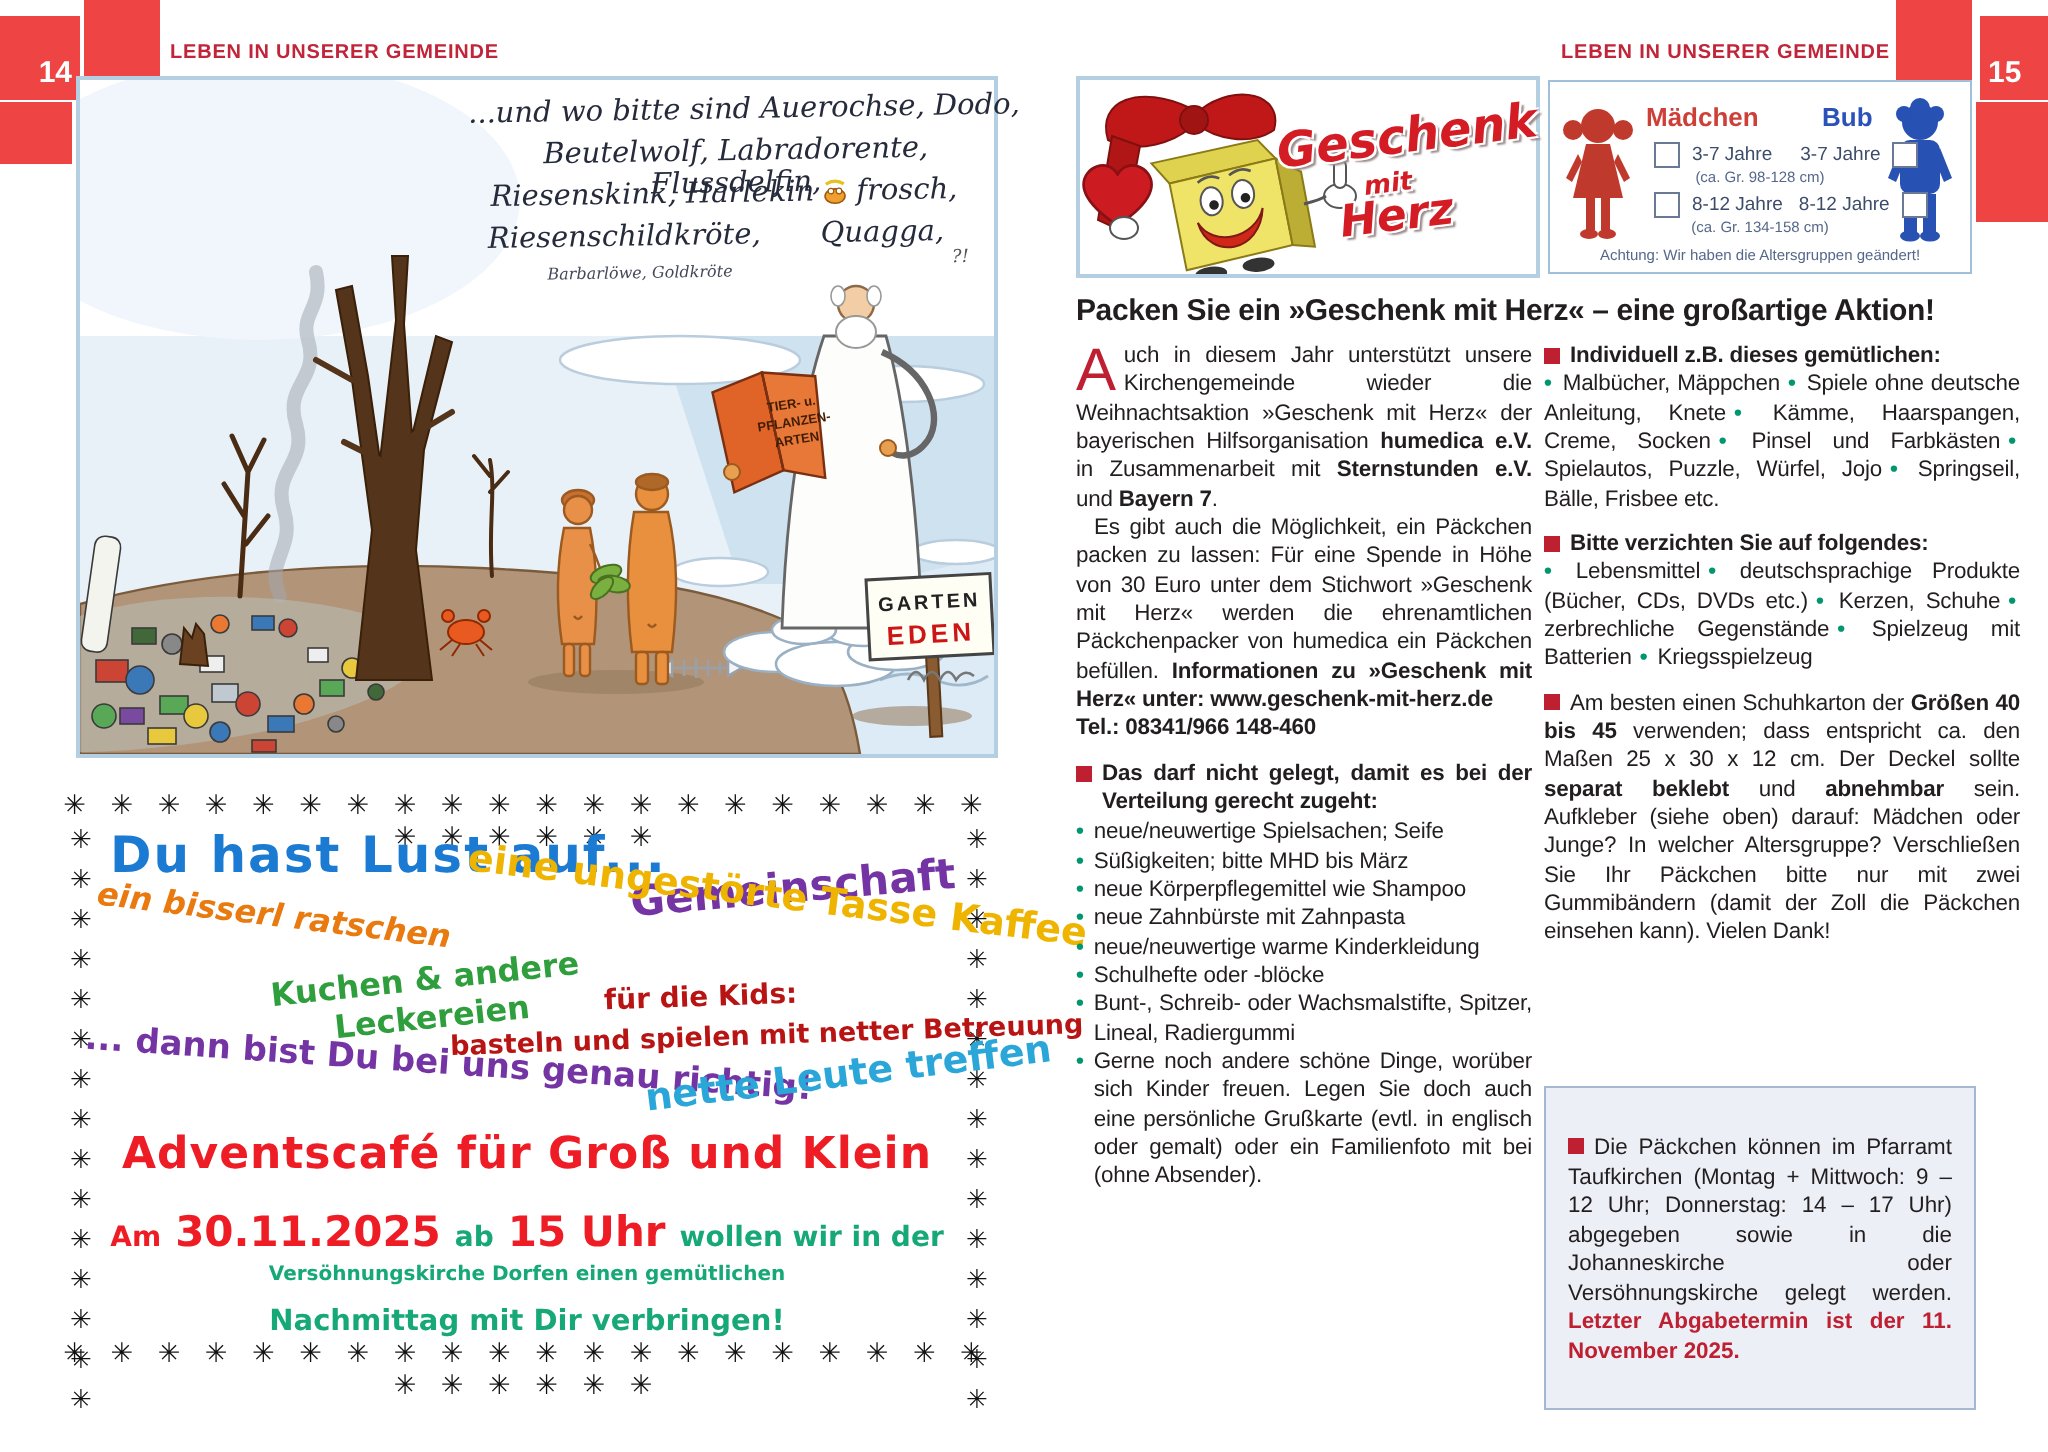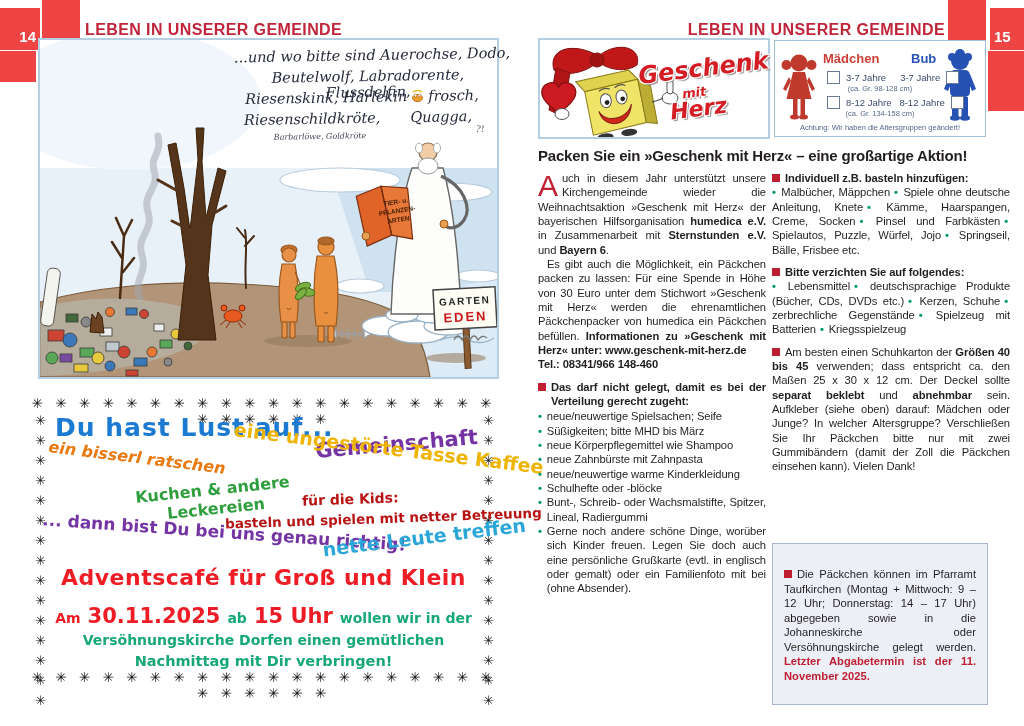--- a/index.html
+++ b/index.html
@@ -1,21 +1,21 @@
 <!DOCTYPE html>
 <html><head>
 <meta charset="utf-8">
 <style>
   html,body{margin:0;padding:0;background:#fff;}
   #page{position:relative;width:1024px;height:726px;background:#fff;overflow:hidden;
         font-family:"Liberation Sans",sans-serif;color:#221e1f;}
   .abs{position:absolute;}
   .tan{background:#ef4444;}
   .pagenum{color:#fff;font-weight:bold;font-size:15px;display:flex;align-items:flex-end;padding-bottom:5px;}
-  .section-title{color:#c0253a;font-weight:bold;font-size:16px;letter-spacing:.4px;}
+  .section-title{color:#c0253a;font-weight:bold;font-size:10px;letter-spacing:.4px;}
   
   .bluebox{border:2px solid #b4cfe2;background:#fff;}
   .thinbox{border:1.2px solid #9fc0d8;background:#fff;}
   
   .artcol{font-size:11.2px;line-height:1.28;text-align:justify;letter-spacing:-.1px;}
   .artcol p{margin:0;}
   .b{font-weight:bold;}
   .c-red{color:#be2032;font-weight:bold;}
   .dropcap{float:left;color:#be2032;font-size:30px;line-height:25px;font-weight:normal;margin:2px 4px 0 0;}
   .indent{text-indent:9px;}
@@ -238,21 +238,21 @@
     <div class="abs adph" style="left:294px;top:133px;font-size:19px;color:#2aa6d8;transform:rotate(-7deg);">nette Leute treffen</div>
 
     <div class="abs advent-center" style="top:172px;font-weight:bold;font-size:22px;color:#ee1c24;letter-spacing:.5px;">Adventscafé für Groß und Klein</div>
     <div class="abs advent-center" style="top:211px;display:flex;justify-content:center;align-items:baseline;gap:7px;">
       <span style="color:#ee1c24;font-size:14px;font-weight:bold;">Am</span>
       <span style="color:#ee1c24;font-size:21px;font-weight:bold;">30.11.2025</span>
       <span style="color:#16a876;font-size:14px;font-weight:bold;">ab</span>
       <span style="color:#ee1c24;font-size:21px;font-weight:bold;">15 Uhr</span>
       <span style="color:#16a876;font-size:14px;font-weight:bold;">wollen wir in der</span>
     </div>
-    <div class="abs advent-center" style="top:239px;font-size:14px;font-weight:bold;color:#16a876;">Versöhnungskirche Dorfen einen gemütlichen</div>
+    <div class="abs advent-center" style="top:239px;font-size:10px;font-weight:bold;color:#16a876;">Versöhnungskirche Dorfen einen gemütlichen</div>
     <div class="abs advent-center" style="top:260px;font-size:14.5px;font-weight:bold;color:#16a876;">Nachmittag mit Dir verbringen!</div>
   </div>
 
   <div class="abs bluebox" style="left:538px;top:38px;width:228px;height:97px;">
     <svg width="150" height="97" viewBox="0 0 150 97" style="position:absolute;left:0;top:0;">
       <path d="M55,14 C30,2 8,10 14,30 C30,38 48,30 55,24 Z" fill="#c01818" stroke="#801010" stroke-width="1"></path>
       <path d="M60,15 C78,1 102,7 97,25 C84,34 66,28 60,23 Z" fill="#c01818" stroke="#801010" stroke-width="1"></path>
       <path d="M16,28 L30,33 L22,76 L9,70 Z" fill="#b01616" stroke="#801010" stroke-width="1"></path>
       <circle cx="57" cy="20" r="7" fill="#a01414" stroke="#801010" stroke-width="1"></circle>
       <g transform="rotate(-6 72 62)">
@@ -326,21 +326,21 @@
       <span class="szlabel" style="margin-left:2px;">8-12 Jahre</span>
       <span class="cbx"></span>
     </div>
     <div class="abs sznote" style="left:52px;top:68px;width:106px;">(ca. Gr. 134-158 cm)</div>
     <div class="abs sznote" style="left:0;top:82px;width:210px;">Achtung: Wir haben die Altersgruppen geändert!</div>
   </div>
 
   <div class="abs" style="left:538px;top:147px;width:472px;font-size:15px;font-weight:bold;letter-spacing:-.2px;">Packen Sie ein »Geschenk mit Herz« – eine großartige Aktion!</div>
 
   <div class="abs artcol" style="left:538px;top:171px;width:228px;">
-    <p><span class="dropcap">A</span><span><span>uch in diesem Jahr unterstützt unsere Kirchengemeinde wieder die Weihnachtsaktion »Geschenk mit Herz« der bayerischen Hilfsorganisation </span><span class="b">humedica e.V.</span><span> in Zusammenarbeit mit </span><span class="b">Sternstunden e.V.</span><span> und </span><span class="b">Bayern 6</span><span>.</span></span></p>
+    <p><span class="dropcap">A</span><span><span>uch in diesem Jahr unterstützt unsere Kirchengemeinde wieder die Weihnachtsaktion »Geschenk mit Herz« der bayerischen Hilfsorganisation </span><span class="b">humedica e.V.</span><span> in Zusammenarbeit mit </span><span class="b">Sternstunden e.V.</span><span> und </span><span class="b">Bayern 7</span><span>.</span></span></p>
     <p class="indent"><span><span>Es gibt auch die Möglichkeit, ein Päckchen packen zu lassen: Für eine Spende in Höhe von 30 Euro unter dem Stichwort »Geschenk mit Herz« werden die ehrenamtlichen Päckchenpacker von humedica ein Päckchen befüllen. </span><span class="b">Informationen zu »Geschenk mit Herz« unter: www.geschenk-mit-herz.de</span><br><span class="b">Tel.: 08341/966 148-460</span></span></p>
     <div class="h-flex">
       <span class="redsq"></span>
       <span>Das darf nicht gelegt, damit es bei der Verteilung gerecht zugeht:</span>
     </div>
     <div style="margin-top:1px;">
 
     <div class="li">
           <span class="dot">•</span>
           <div>neue/neuwertige Spielsachen; Seife</div>
@@ -372,21 +372,21 @@
         <div class="li">
           <span class="dot">•</span>
           <div>Gerne noch andere schöne Dinge, worüber sich Kinder freuen. Legen Sie doch auch eine persönliche Grußkarte (evtl. in englisch oder gemalt) oder ein Familienfoto mit bei (ohne Absender).</div>
         </div>
       </div>
   </div>
 
   <div class="abs artcol" style="left:772px;top:171px;width:238px;">
     <div class="h-flex" style="margin-top:0;">
       <span class="redsq"></span>
-      <span>Individuell z.B. basteln hinzufügen:</span>
+      <span>Individuell z.B. dieses gemütlichen:</span>
     </div>
     <p>
       
     <span class="iitem"><span class="idot">•</span> <span>Malbücher, Mäppchen</span></span><span class="iitem"><span class="idot">•</span> <span>Spiele ohne deutsche Anleitung, Knete</span></span><span class="iitem"><span class="idot">•</span> <span>Kämme, Haarspangen, Creme, Socken</span></span><span class="iitem"><span class="idot">•</span> <span>Pinsel und Farbkästen</span></span><span class="iitem"><span class="idot">•</span> <span>Spielautos, Puzzle, Würfel, Jojo</span></span><span class="iitem"><span class="idot">•</span> <span>Springseil, Bälle, Frisbee etc.</span></span></p>
     <div class="h-flex">
       <span class="redsq"></span>
       <span>Bitte verzichten Sie auf folgendes:</span>
     </div>
     <p>
       

